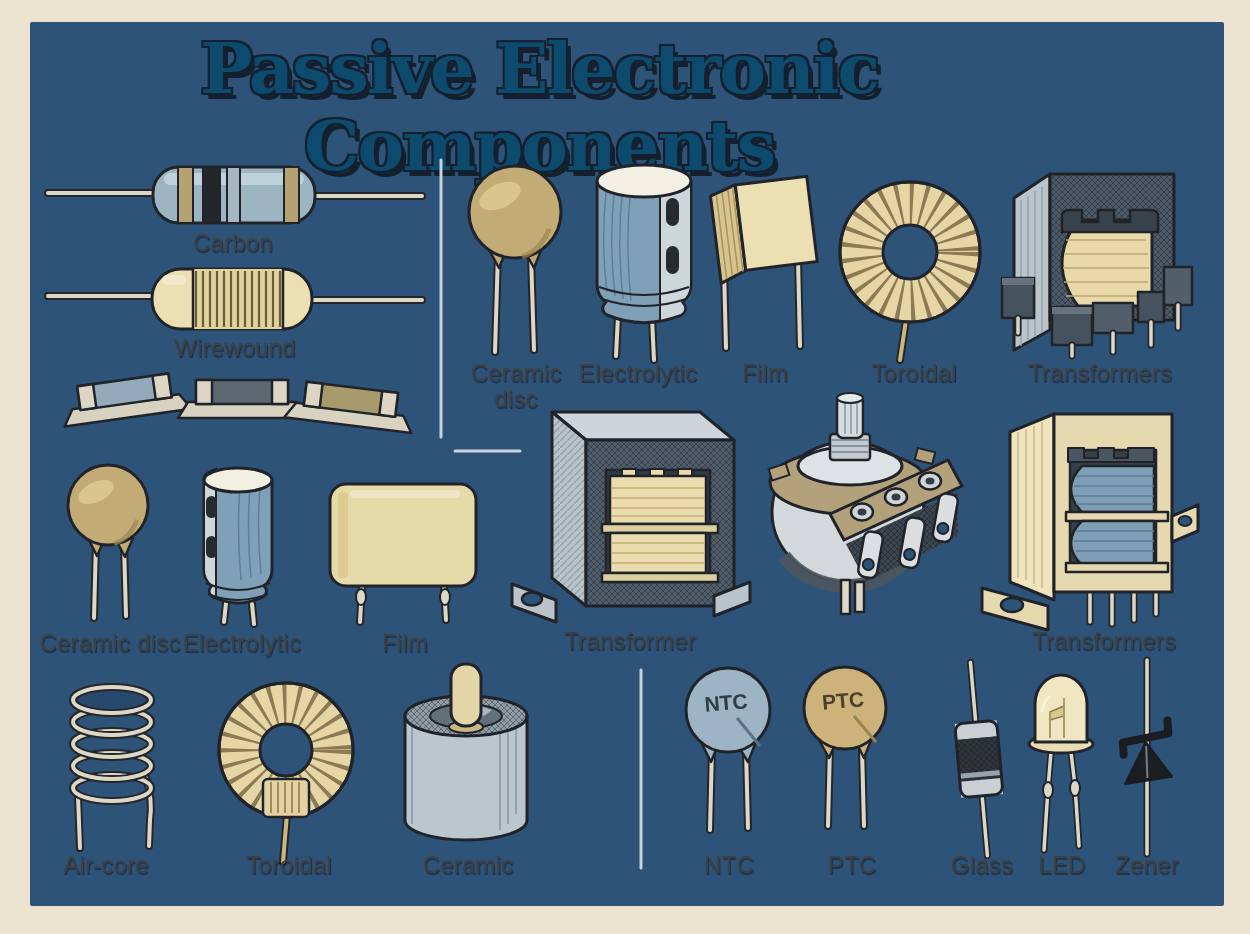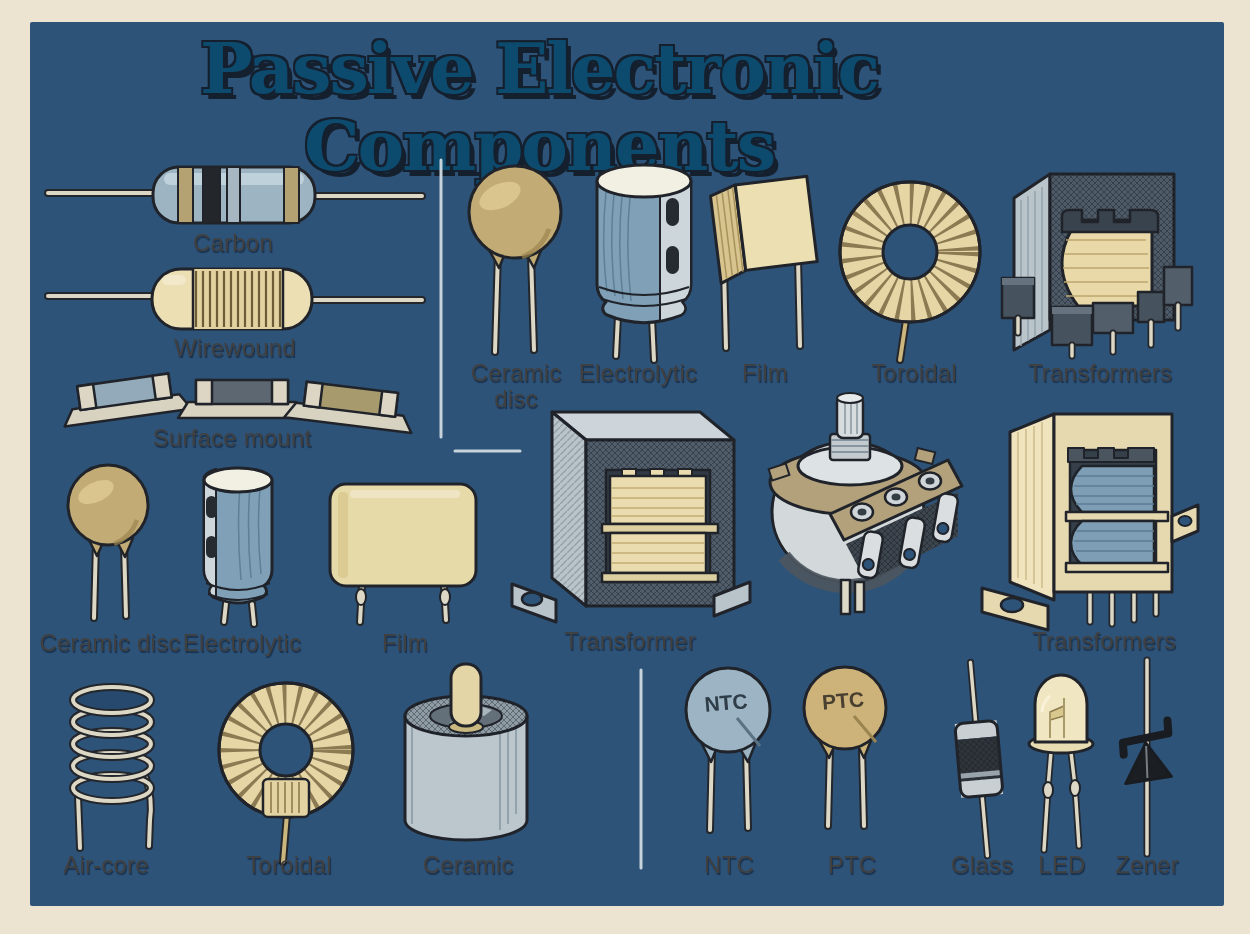--- a/index.html
+++ b/index.html
@@ -386,21 +386,20 @@
       <g transform="rotate(-4 1147 758)">
         <path class="nf" d="M1124,753 L1124,741 L1170,735 L1170,722" stroke="#191c20" stroke-width="8" stroke-linecap="round" stroke-linejoin="round"></path>
         <polygon points="1147,743 1124,782 1170,778" fill="#1b1e22" stroke="#191c20" stroke-width="3" stroke-linejoin="round"></polygon>
         <path d="M1147,746 L1146,778" stroke="#777d82" stroke-width="2"></path>
       </g>
     </g>
   </svg>
 
   <div class="lbl" style="left:153px;top:230px;width:160px">Carbon</div>
   <div class="lbl" style="left:155px;top:335px;width:160px">Wirewound</div>
-  <div class="lbl" style="left:122px;top:425px;width:220px">Surface mount</div>
 
   <div class="lbl" style="left:446px;top:360px;width:140px">Ceramic
 disc</div>
   <div class="lbl" style="left:568px;top:360px;width:140px">Electrolytic</div>
   <div class="lbl" style="left:705px;top:360px;width:120px">Film</div>
   <div class="lbl" style="left:844px;top:360px;width:140px">Toroidal</div>
   <div class="lbl" style="left:1010px;top:360px;width:180px">Transformers</div>
 
   <div class="lbl" style="left:30px;top:630px;width:160px">Ceramic disc</div>
   <div class="lbl" style="left:172px;top:630px;width:140px">Electrolytic</div>

